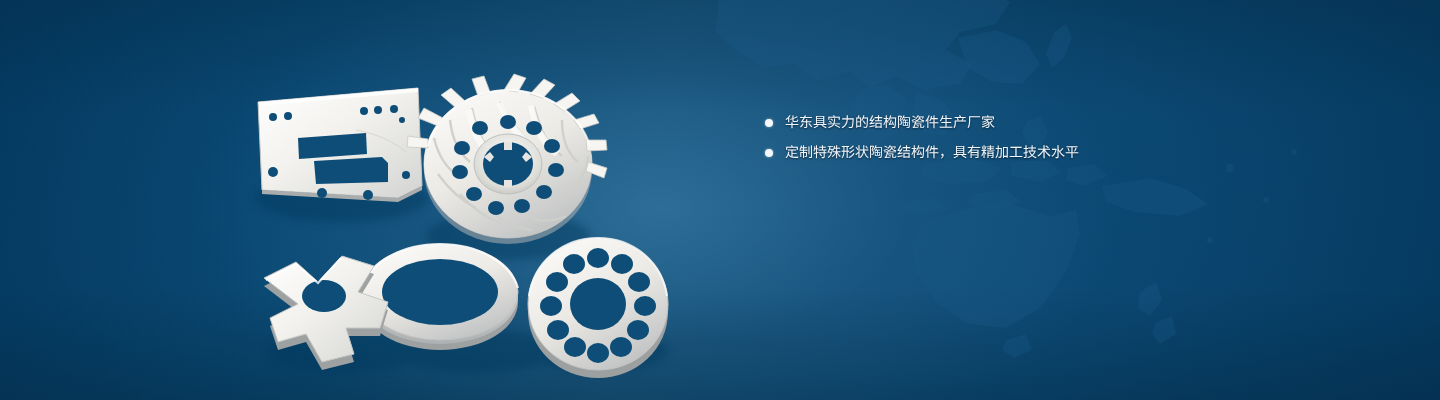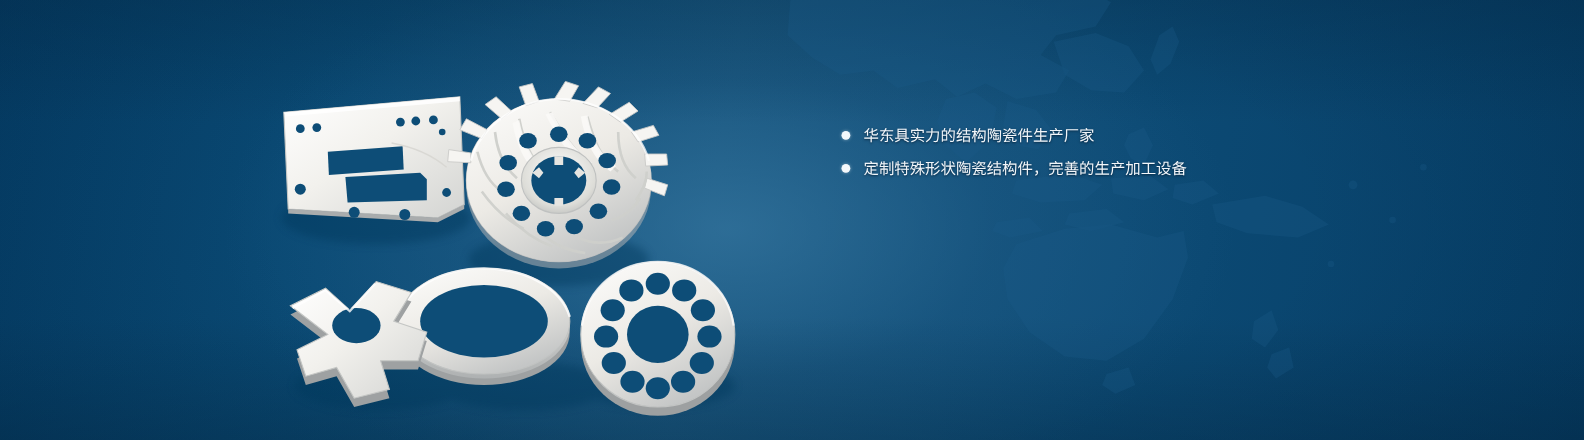--- a/index.html
+++ b/index.html
@@ -40,21 +40,21 @@
   .products{position:absolute;left:236px;top:46px;width:470px;height:330px;}
   .products svg{width:100%;height:100%;display:block;overflow:visible;}
   
   .copy{position:absolute;left:763px;top:112px;width:620px;}
   .headline{
     font-size:30px;line-height:38px;color:#ffffff;letter-spacing:1px;
     font-weight:400;white-space:nowrap;
     text-shadow:0 1px 3px rgba(0,18,36,.75), 0 0 1px rgba(0,0,0,.5);
     margin:0 0 22px 0;
   }
-  ul.bullets{list-style:none;margin:0;padding:0;}
+  ul.bullets{list-style:none;margin:0;padding:0;font-family:Liberation Mono, monospace;}
   ul.bullets li{
     position:relative;padding-left:22px;margin-bottom:8px;
     font-size:14px;line-height:22px;color:#f2f6fa;font-weight:400;
     white-space:nowrap;
     text-shadow:0 1px 2px rgba(0,16,32,.7);
   }
   ul.bullets li .dot{
     position:absolute;left:2px;top:7px;width:8px;height:8px;border-radius:50%;
     background:#f4f8fb;box-shadow:0 0 3px rgba(255,255,255,.45);
   }
@@ -276,18 +276,18 @@
 
   <div class="copy">
 
     <ul class="bullets">
       <li>
         <span class="dot"></span>
         <span>华东具实力的结构陶瓷件生产厂家</span>
       </li>
       <li>
         <span class="dot"></span>
-        <span>定制特殊形状陶瓷结构件，完善的生产加工设备</span>
+        <span>定制特殊形状陶瓷结构件，具有精加工技术水平</span>
       </li>
     </ul>
   </div>
 
 </div>
 
 </body></html>

